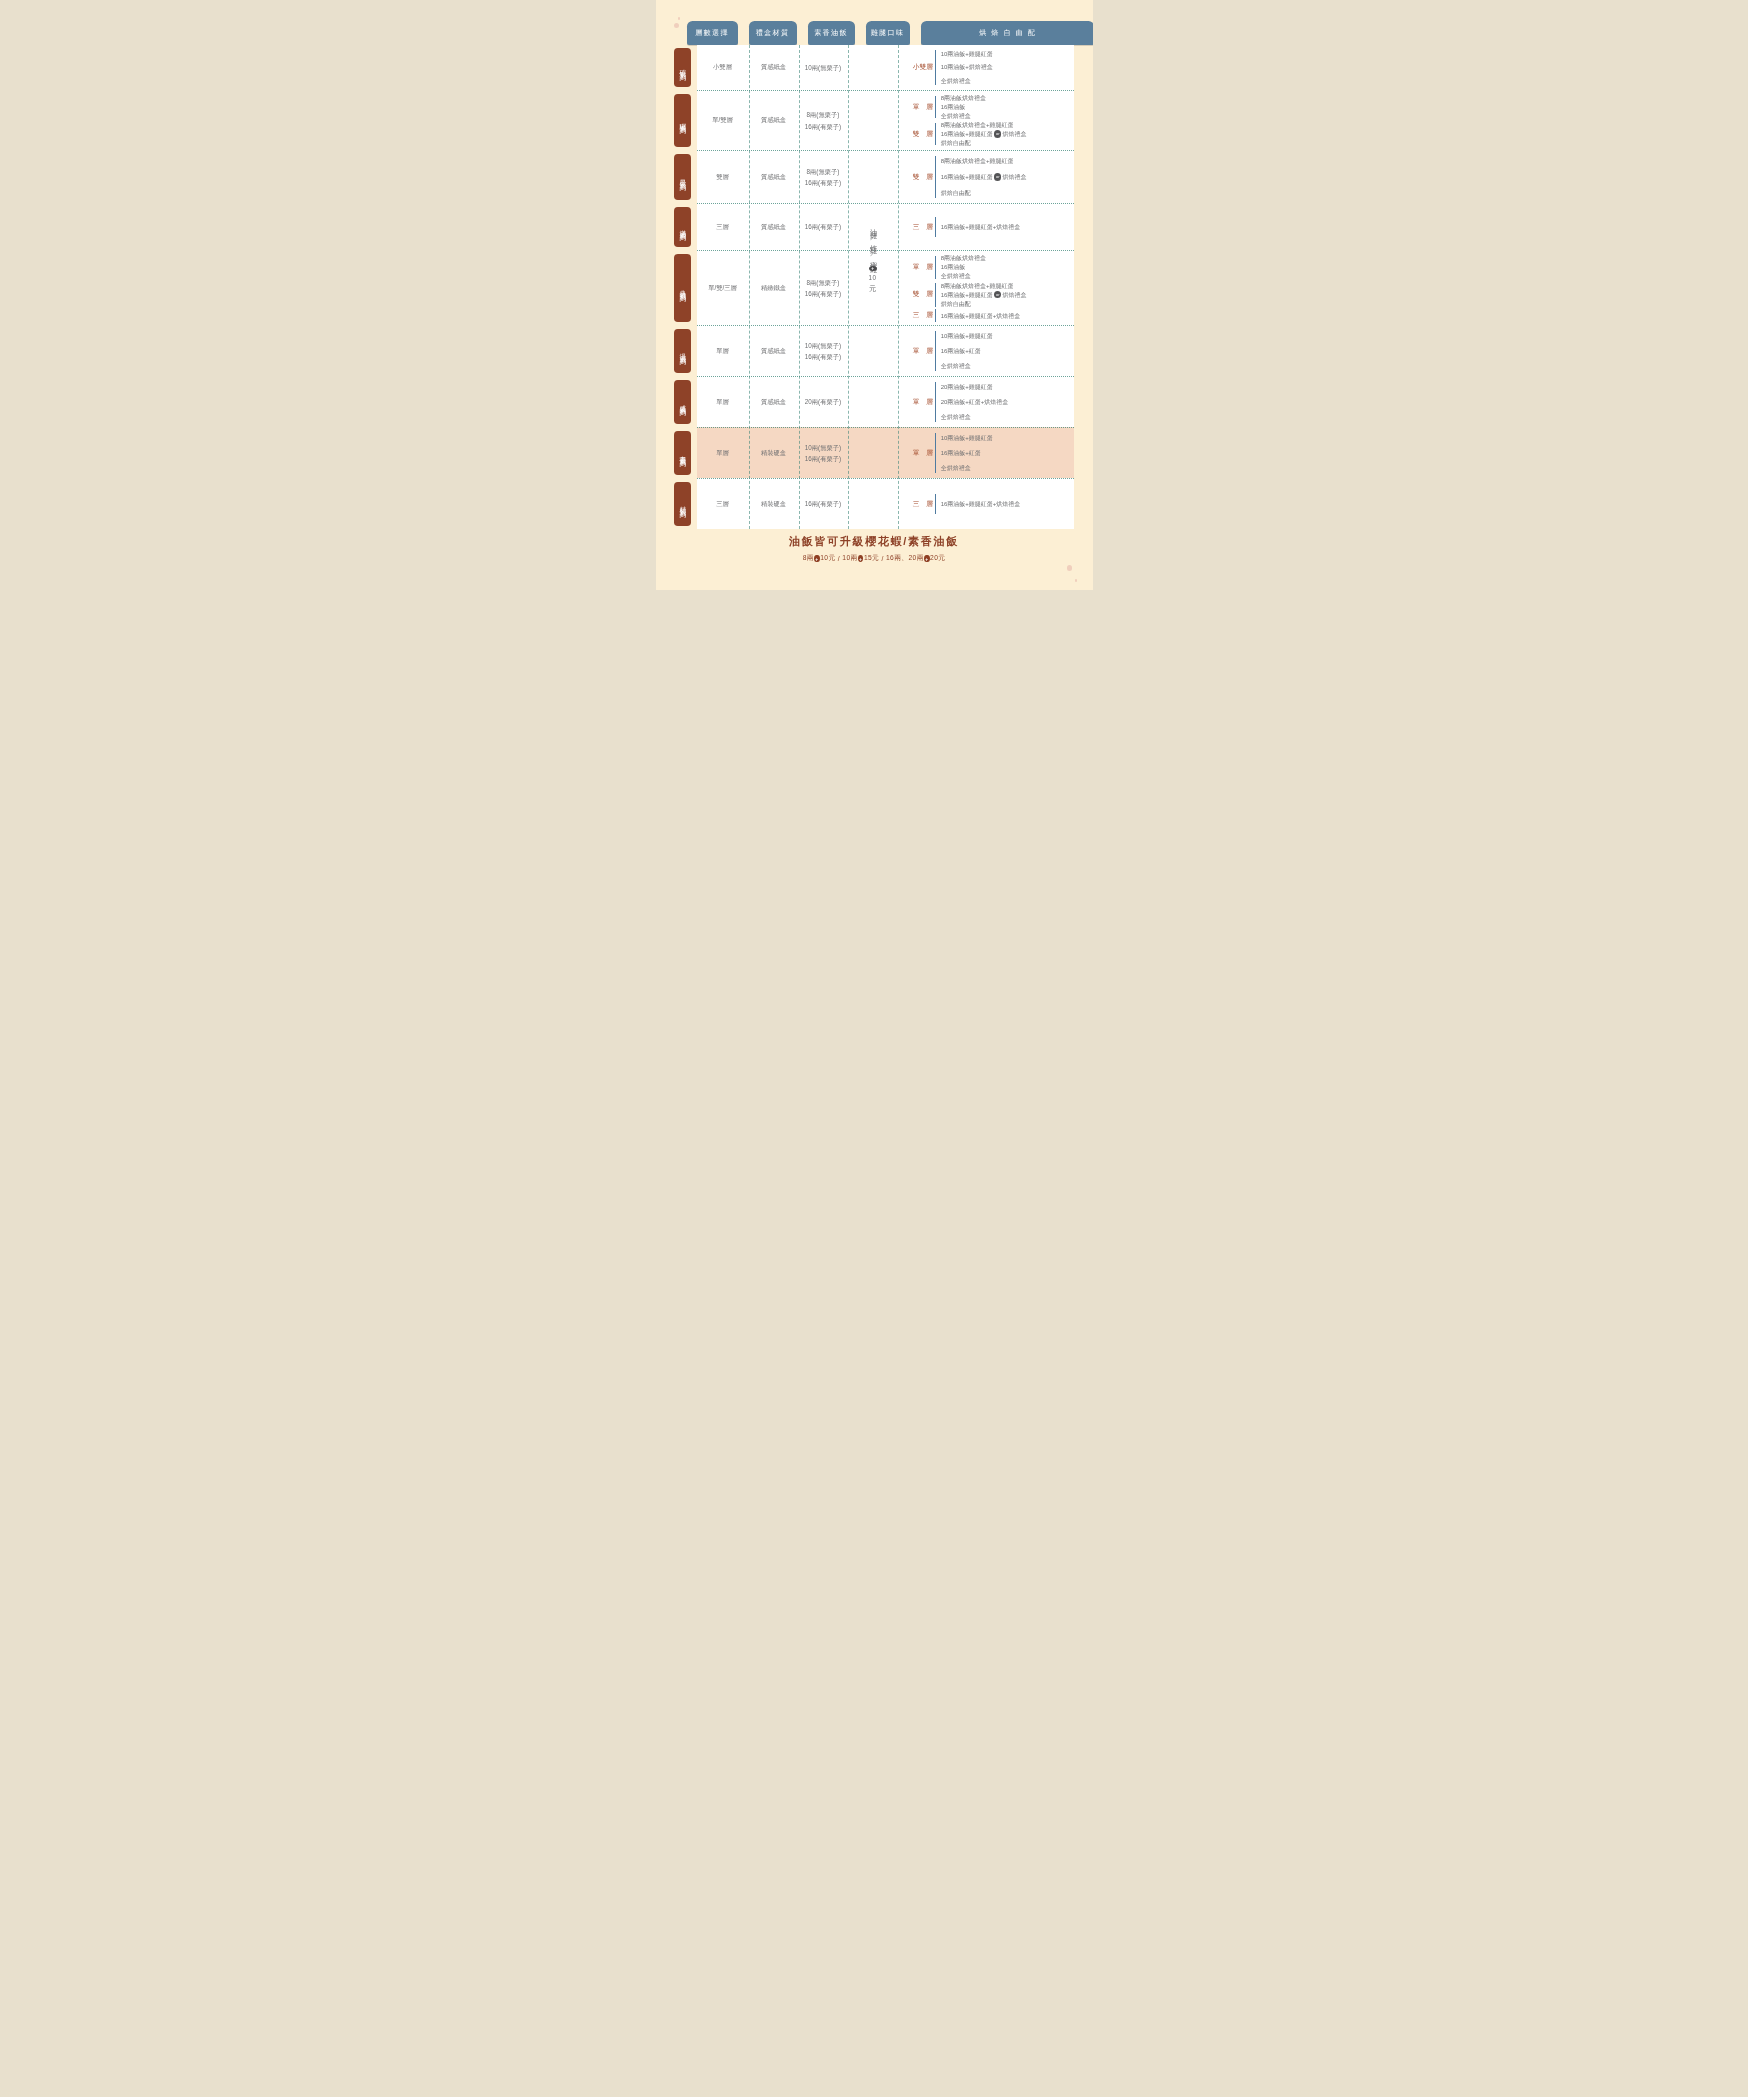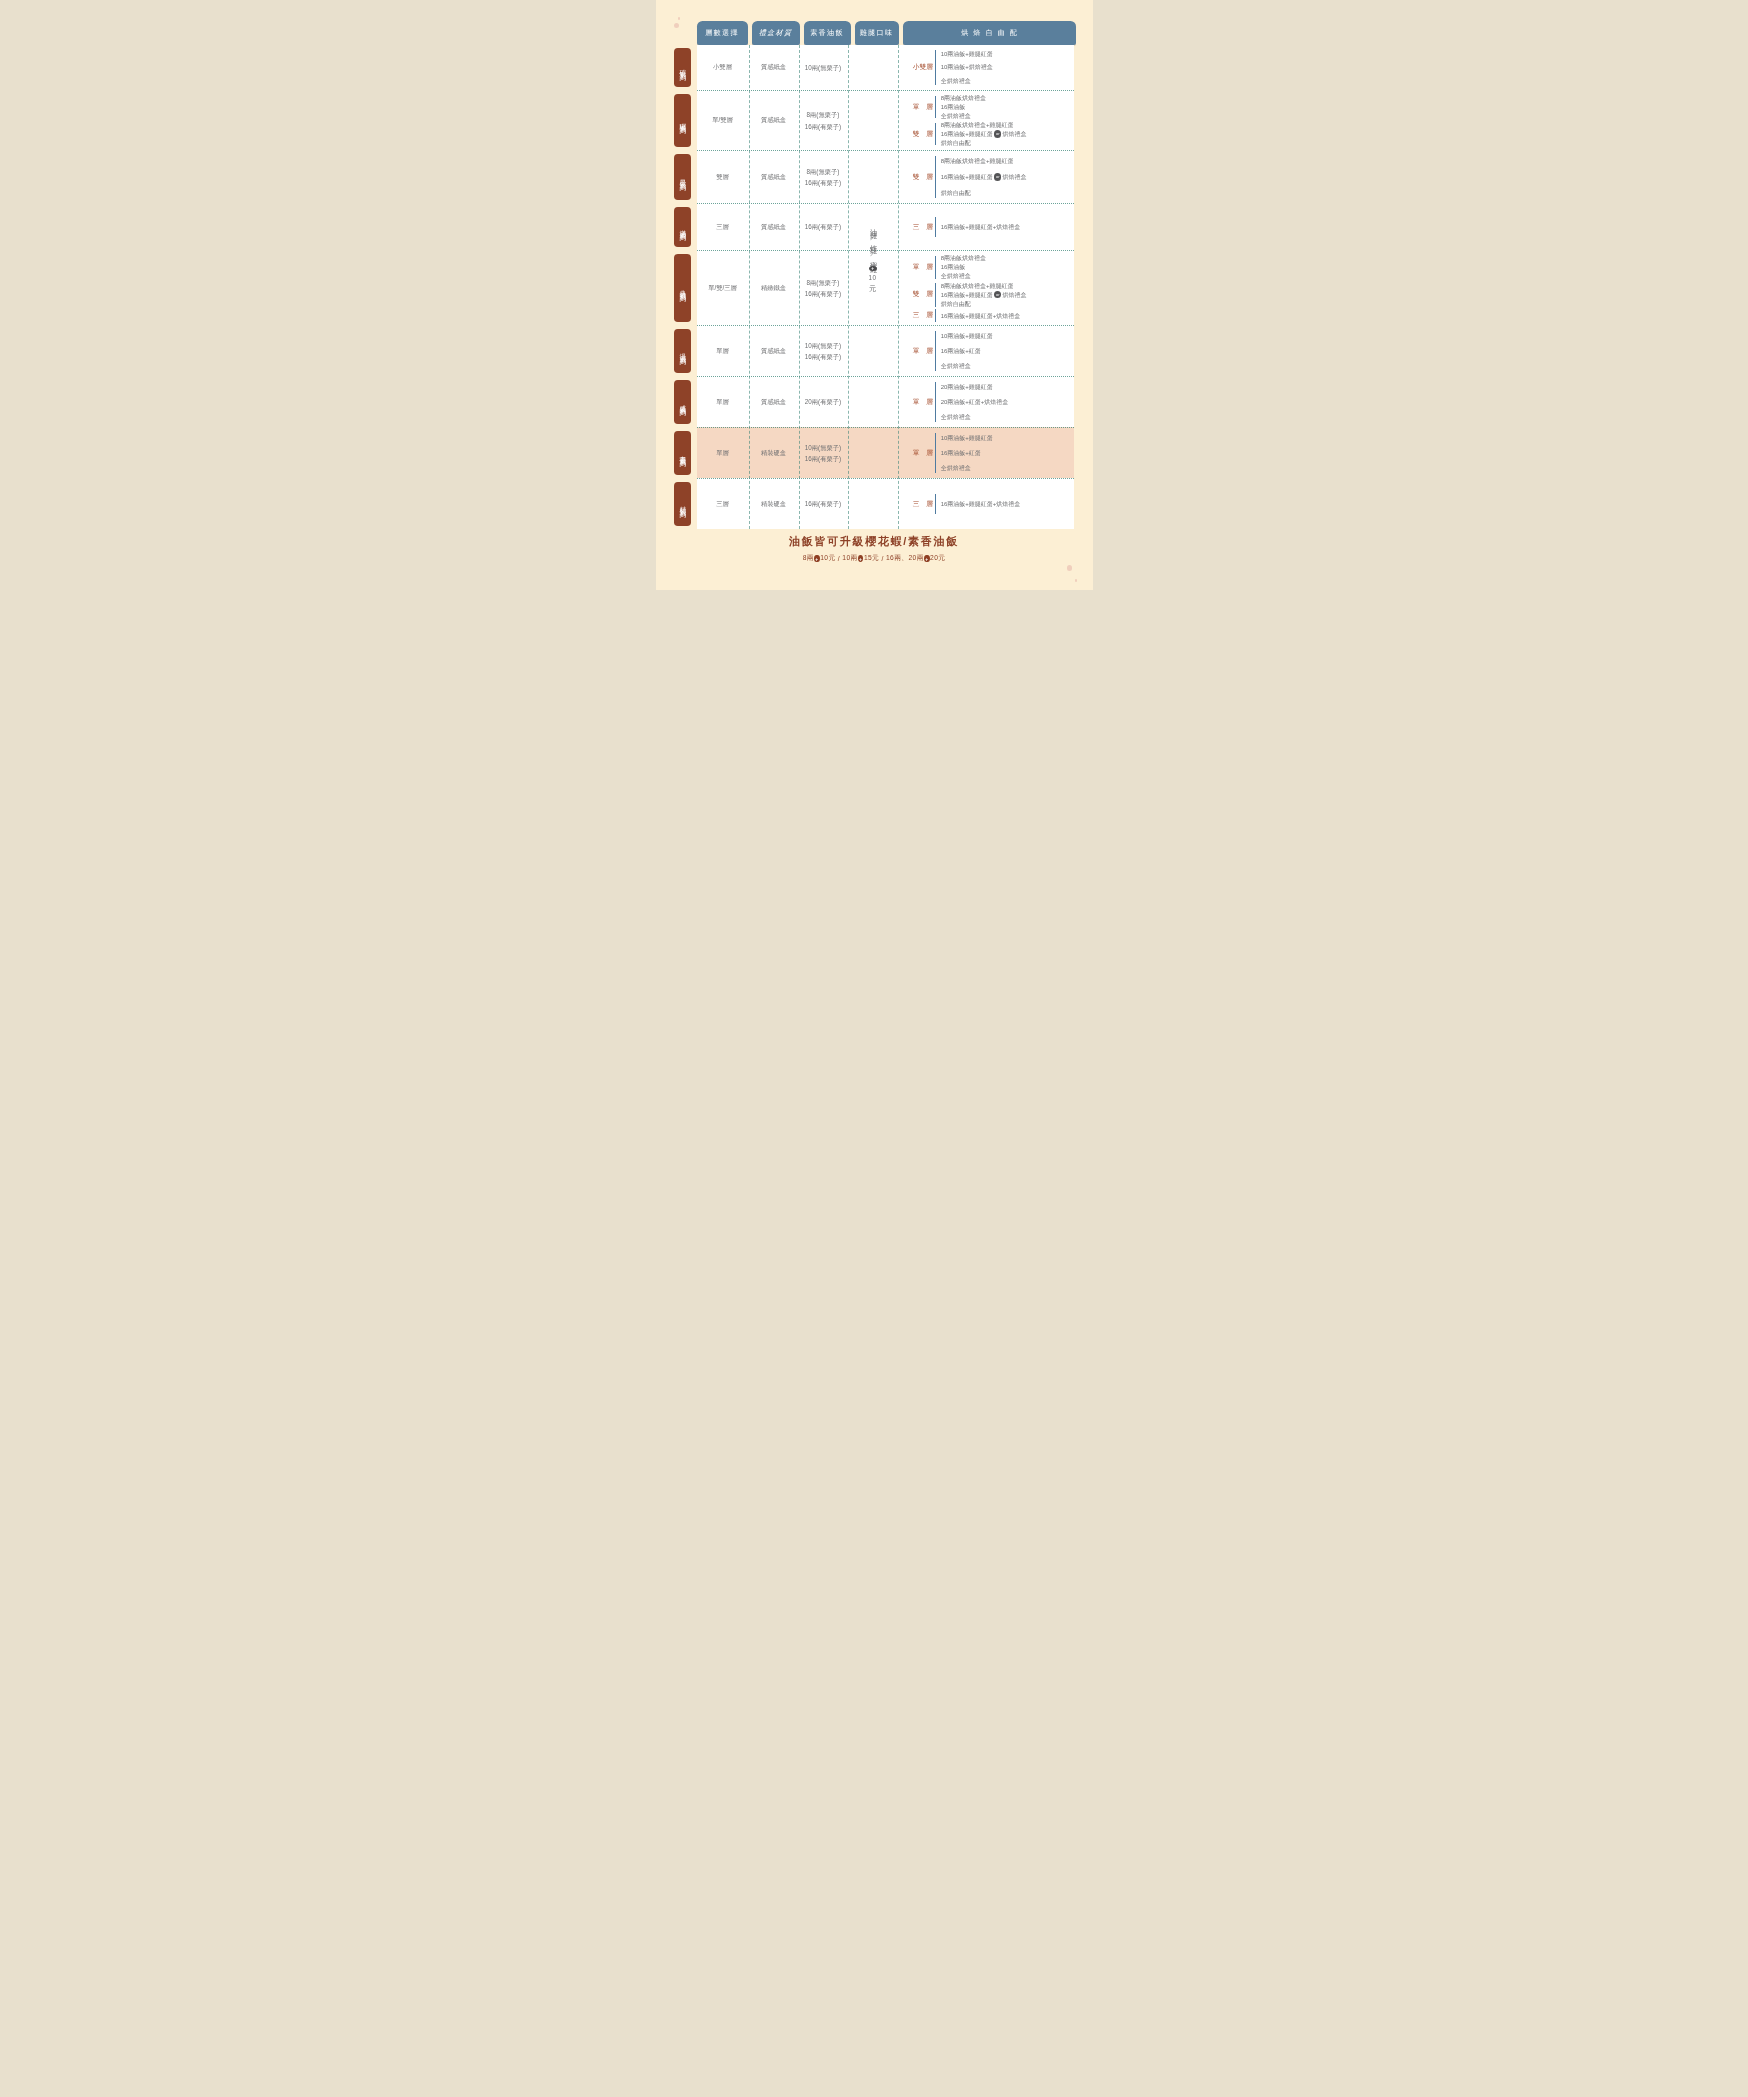--- a/index.html
+++ b/index.html
@@ -3,25 +3,25 @@
 <meta charset="utf-8">
 <style>
   html,body{margin:0;padding:0;}
   body{font-family:"Liberation Sans","DejaVu Sans",sans-serif;background:#e8e0cd;}
   .sheet{position:relative;width:437px;height:590px;background:#fcefd4;margin:0 auto;overflow:hidden;}
 
   
   .dot{position:absolute;border-radius:50%;background:#f0cfbd;}
 
   
-  .header-row{position:absolute;left:41px;top:20.6px;display:flex;gap:4px;}
+  .header-row{position:absolute;left:31px;top:20.6px;display:flex;gap:11px;}
   .hbox{background:#5a7f9c;border-radius:5.5px 5.5px 2.1px 2.1px;color:#fff;display:flex;align-items:center;justify-content:center;
         height:24px;font-size:7.1px;letter-spacing:1.3px;box-shadow:0 0.8px 0 rgba(110,110,110,.35);}
   .hbox:nth-child(1){width:51px;}
-  .hbox:nth-child(2){width:48px;font-style:italic;}
+  .hbox:nth-child(2){width:48px;}
   .hbox:nth-child(3){width:47px;}
   .hbox:nth-child(4){width:44px;}
   .hbox:nth-child(5){width:173px;letter-spacing:5px;text-indent:5px;}
 
   
   .tbody{position:absolute;left:41px;top:45px;width:377px;background:#fff;}
   .row{position:relative;display:flex;box-sizing:border-box;}
   .row + .row{border-top:0.8px dotted rgba(60,133,120,.75);}
   .row.hl{background:#f5d8c3;}
   .row:last-child{border-bottom:0.8px dotted rgba(60,133,120,.75);}

